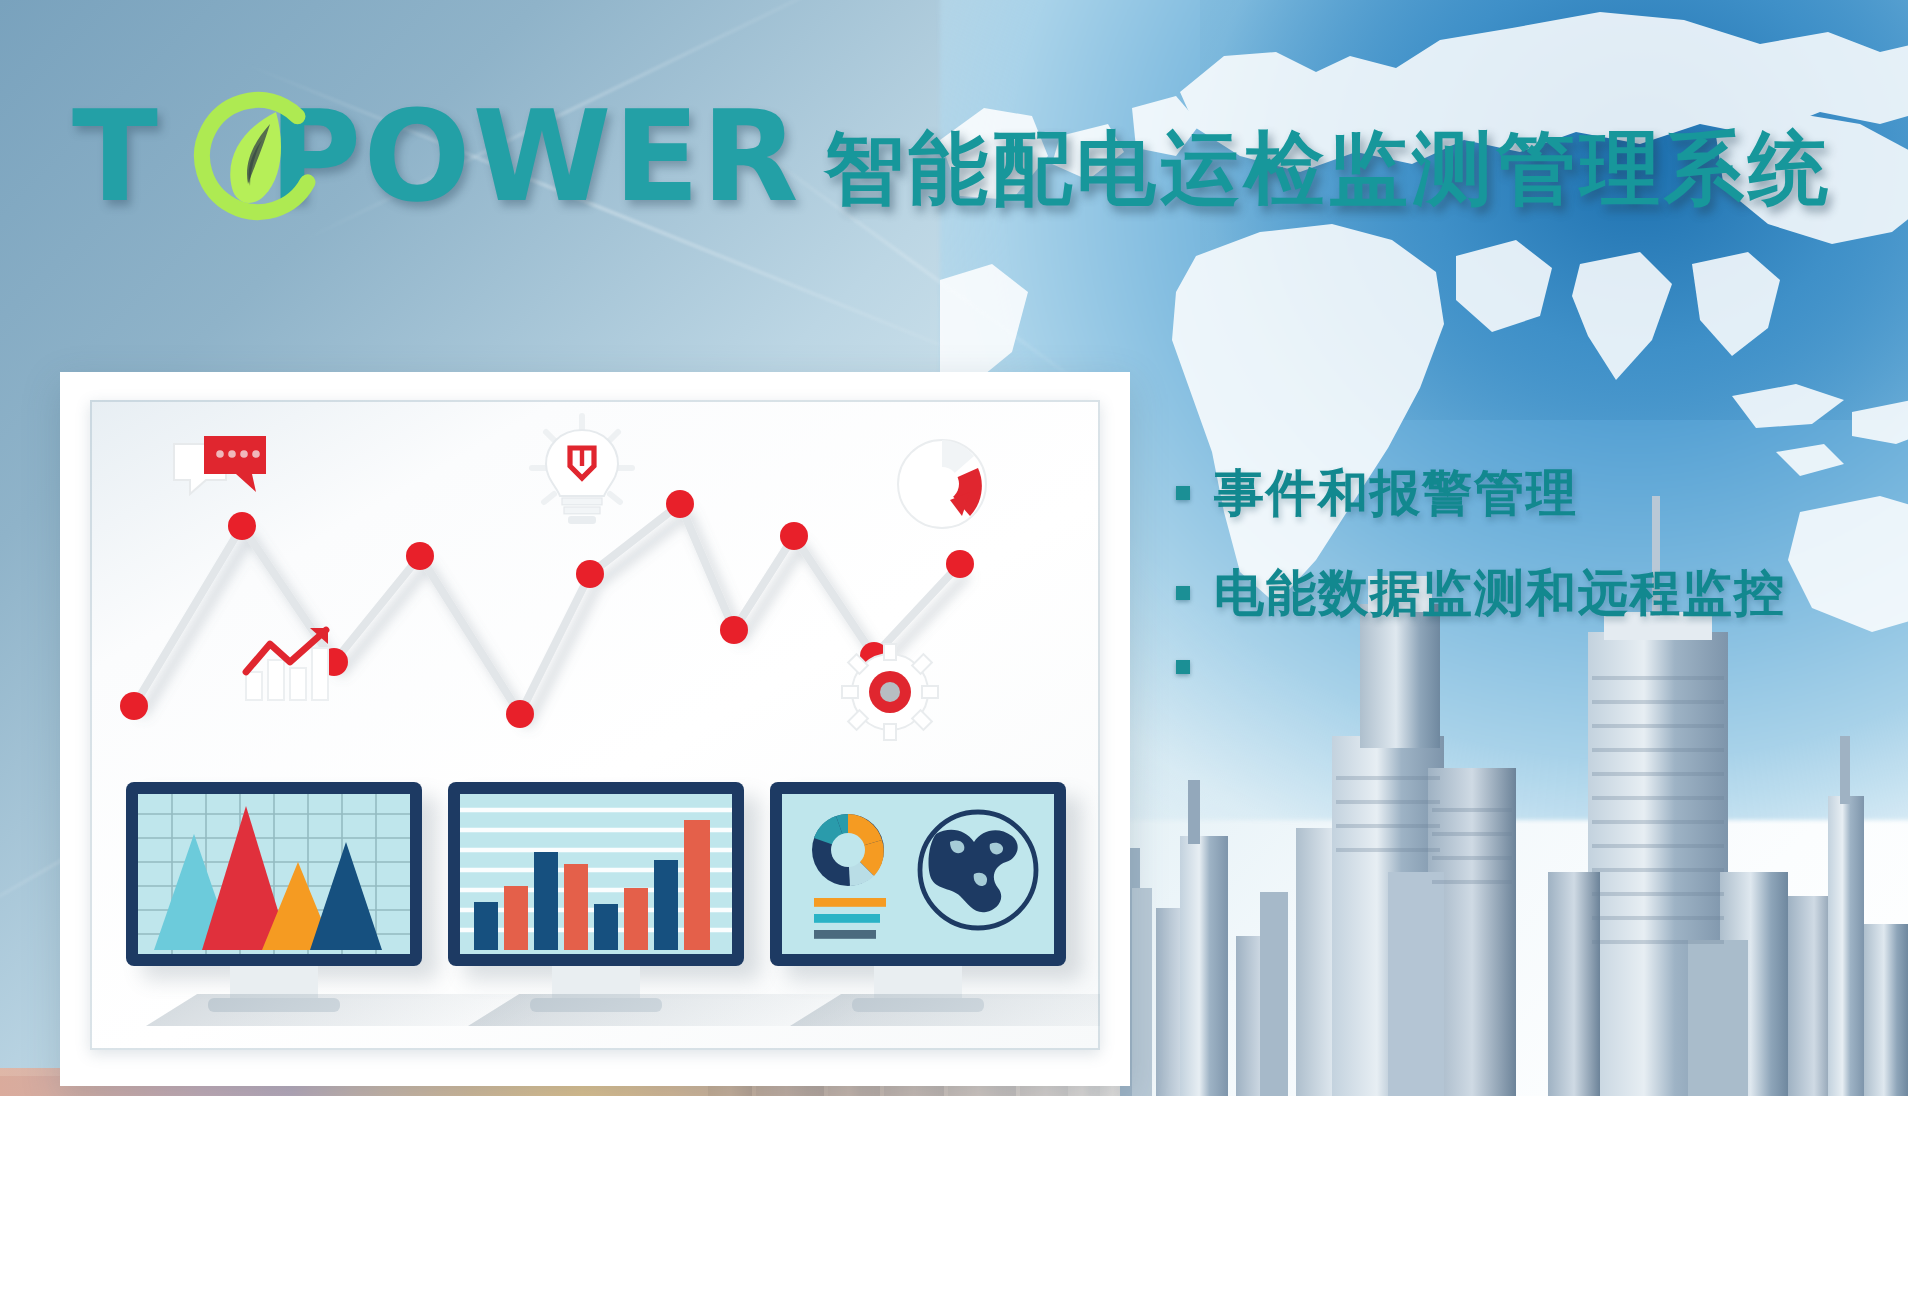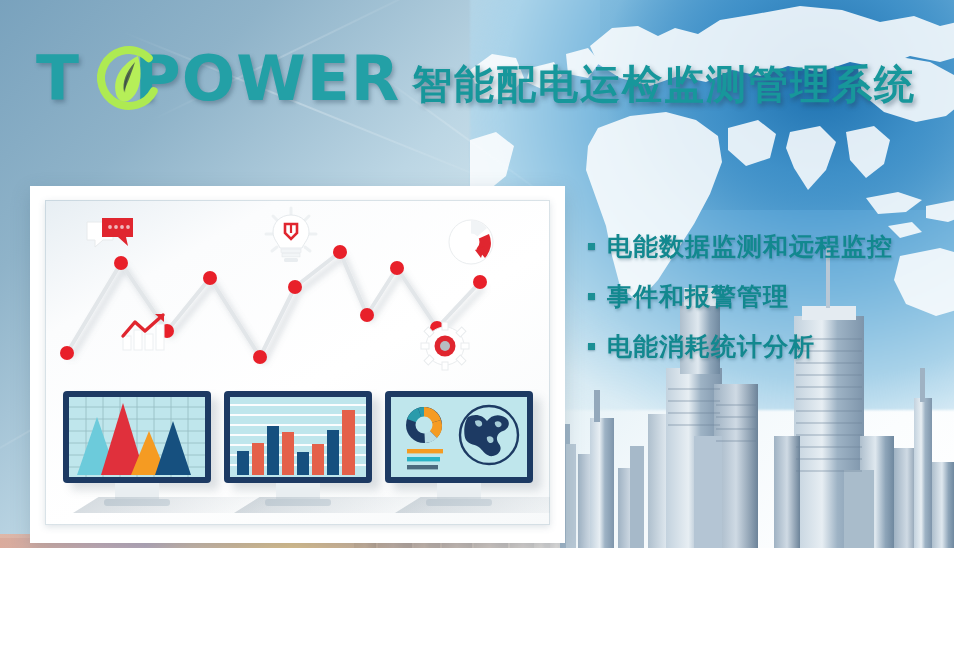--- a/index.html
+++ b/index.html
@@ -274,29 +274,28 @@
         <path d="M39 30 C33 38 31 46 33 53 C33 46 35 38 39 30 Z" fill="#2e3c43" opacity=".6"></path>
       </svg>
     </div>
   </div>
 
   <div class="title-cn">智能配电运检监测管理系统</div>
 
   <div class="bullets">
     <div class="bullet-row">
       <span class="bullet-dot"></span>
+      <span class="bullet-label">事件和报警管理</span>
+    </div>
+    <div class="bullet-row">
+      <span class="bullet-dot"></span>
       <span class="bullet-label">电能数据监测和远程监控</span>
     </div>
     <div class="bullet-row">
       <span class="bullet-dot"></span>
-      <span class="bullet-label">事件和报警管理</span>
-    </div>
-    <div class="bullet-row">
-      <span class="bullet-dot"></span>
-      <span class="bullet-label">电能消耗统计分析</span>
     </div>
   </div>
 
   <div class="panel">
     <div class="panel-inner">
 
       <svg class="art" viewBox="0 0 505 325">
         <defs>
           <filter id="sh" x="-40%" y="-40%" width="190%" height="190%">
             <feDropShadow dx="4" dy="5" stdDeviation="3" flood-color="#6d7f8c" flood-opacity=".30"></feDropShadow>

